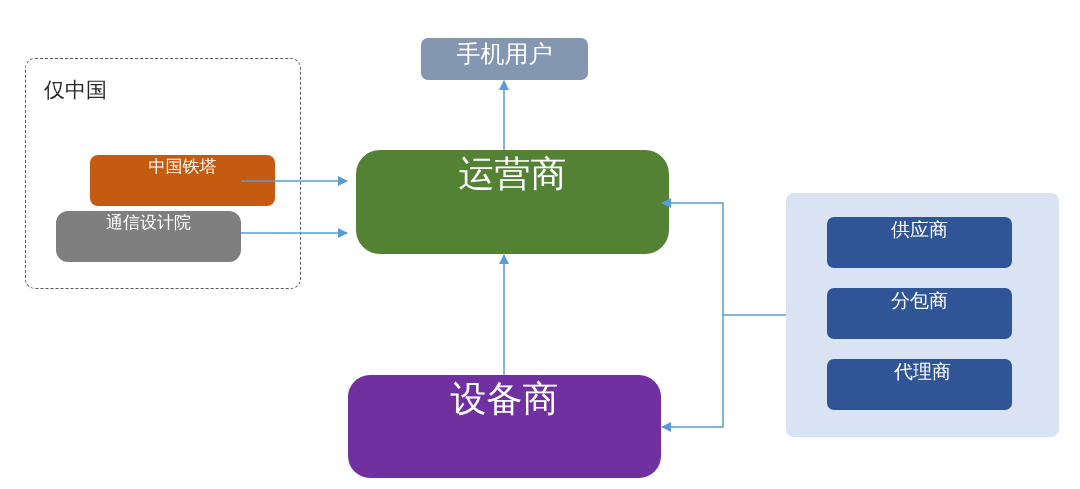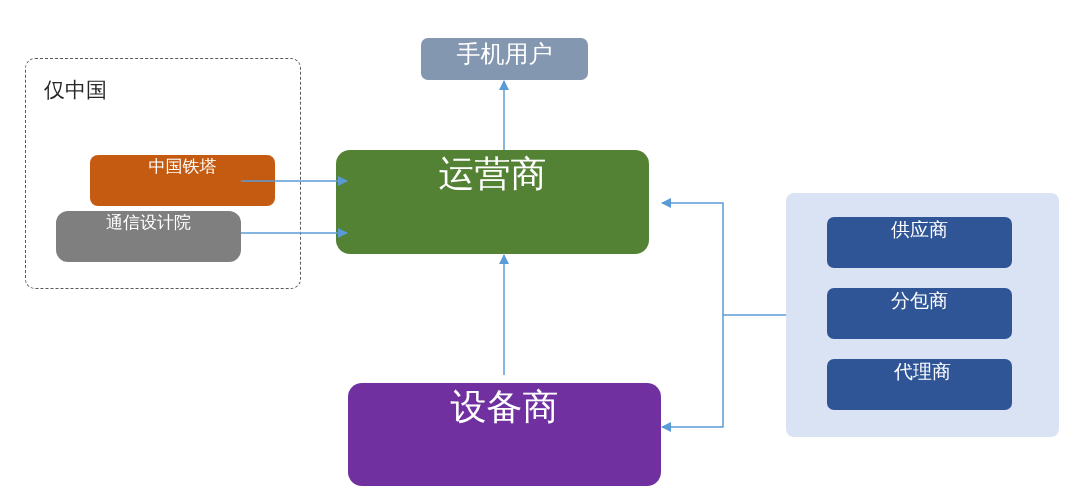--- a/index.html
+++ b/index.html
@@ -4,23 +4,23 @@
 <style>
   html, body { margin:0; padding:0; background:#ffffff; }
   body { width:1080px; height:489px; position:relative; overflow:hidden;
          font-family:"DejaVu Sans","Liberation Sans",sans-serif; }
   .abs { position:absolute; box-sizing:border-box; }
   .box { display:flex; align-items:flex-start; justify-content:center; color:#ffffff; border-radius:10px; }
   #region { left:25px; top:58px; width:276px; height:231px; border:1.5px dashed #595959; border-radius:10px; }
   #region-label { left:44px; top:76px; font-size:21px; color:#262626; }
   #tower { left:56px; top:155px; width:185px; height:51px; background:#C55A11; font-size:17px; border-radius:8px;margin-left:34px; }
   #design { left:56px; top:211px; width:185px; height:51px; background:#7F7F7F; font-size:17px; border-radius:12px; }
-  #operator { left:336px; top:150px; width:313px; height:104px; background:#548235; font-size:36px; border-radius:14px; }
+  #operator { left:356px; top:150px; width:313px; height:104px; background:#548235; font-size:36px; border-radius:24px; }
   #mobile { left:421px; top:38px; width:167px; height:42px; background:#8497B0; font-size:24px; border-radius:7px; }
-  #vendor { left:348px; top:383px; width:313px; height:103px; background:#7030A0; font-size:36px; border-radius:14px; }
+  #vendor { left:348px; top:375px; width:313px; height:103px; background:#7030A0; font-size:36px; border-radius:22px; }
   #partners { left:786px; top:193px; width:273px; height:244px; background:#DAE3F3; border-radius:8px; }
   .pbox { left:827px; width:185px; height:51px; background:#2F5597; font-size:19px; border-radius:7px; }
   #p0 { top:217px; } #p1 { top:288px; } #p2 { top:359px;padding-left:6px; }
   svg#arrows { position:absolute; left:0; top:0; }
 </style>
 </head>
 <body>
 
 <div id="region" class="abs"></div>
 <div id="region-label" class="abs">仅中国</div>

